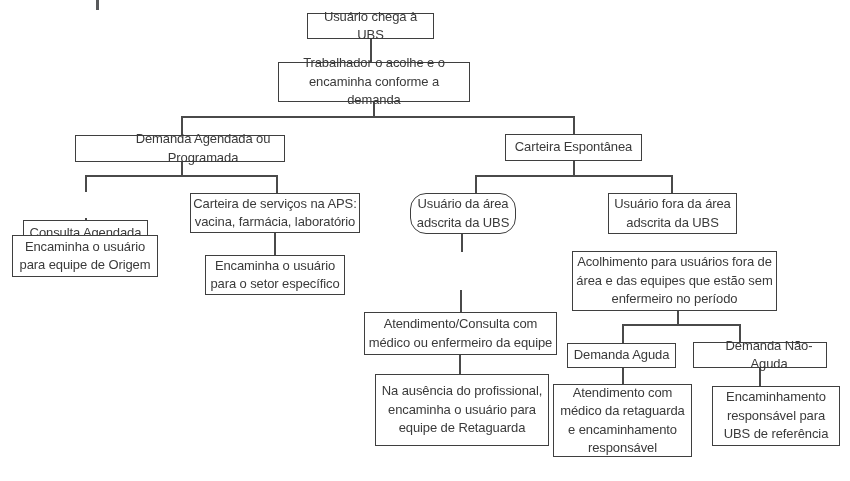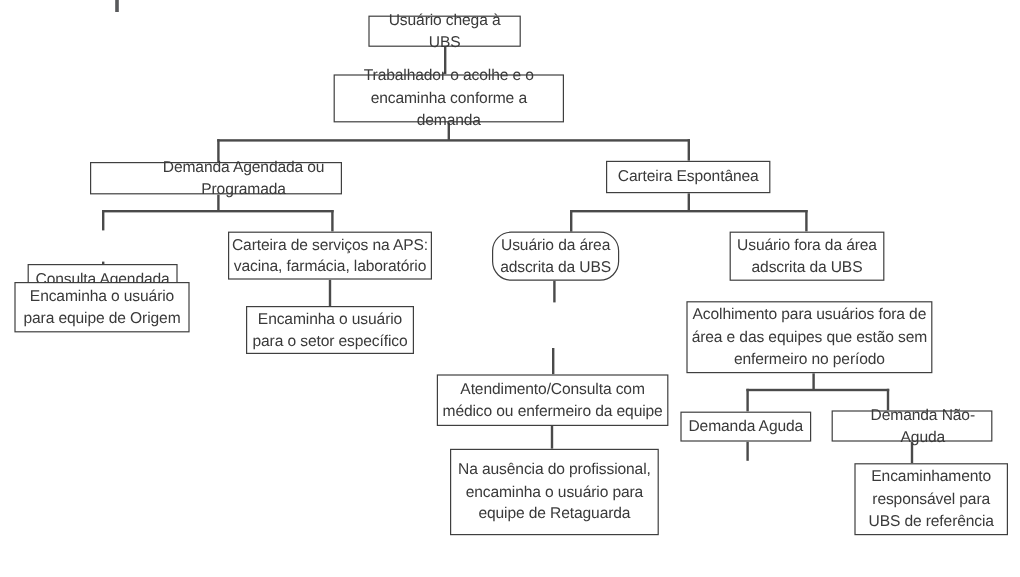--- a/index.html
+++ b/index.html
@@ -109,18 +109,22 @@
 médico ou enfermeiro da equipe</div>
 
   <div class="node" style="left:375px; top:374px; width:174px; height:72px;">Na ausência do profissional,
 encaminha o usuário para
 equipe de Retaguarda</div>
 
   <div class="node" style="left:567px; top:343px; width:109px; height:25px;">Demanda Aguda</div>
 
   <div class="node" style="left:693px; top:342px; width:134px; height:26px;padding-left:20px;">Demanda Não-Aguda</div>
 
+  <div class="node" style="left:553px; top:384px; width:139px; height:73px;">Atendimento com
+médico da retaguarda
+e encaminhamento
+responsável</div>
 
   <div class="node" style="left:712px; top:386px; width:128px; height:60px;">Encaminhamento
 responsável para
 UBS de referência</div>
 
 </div>
 
 </body></html>

